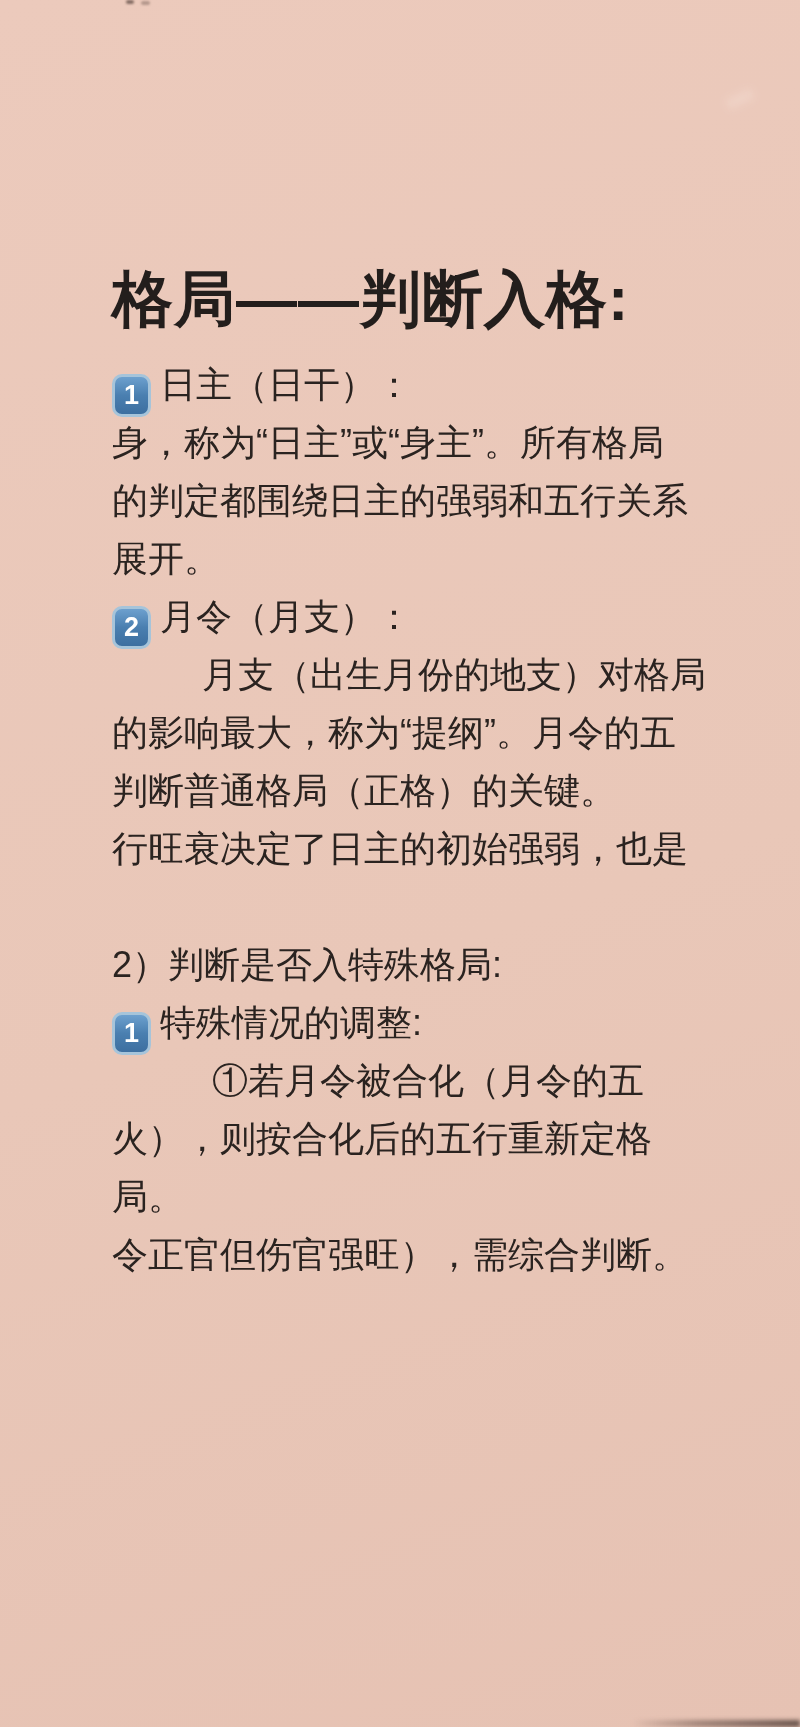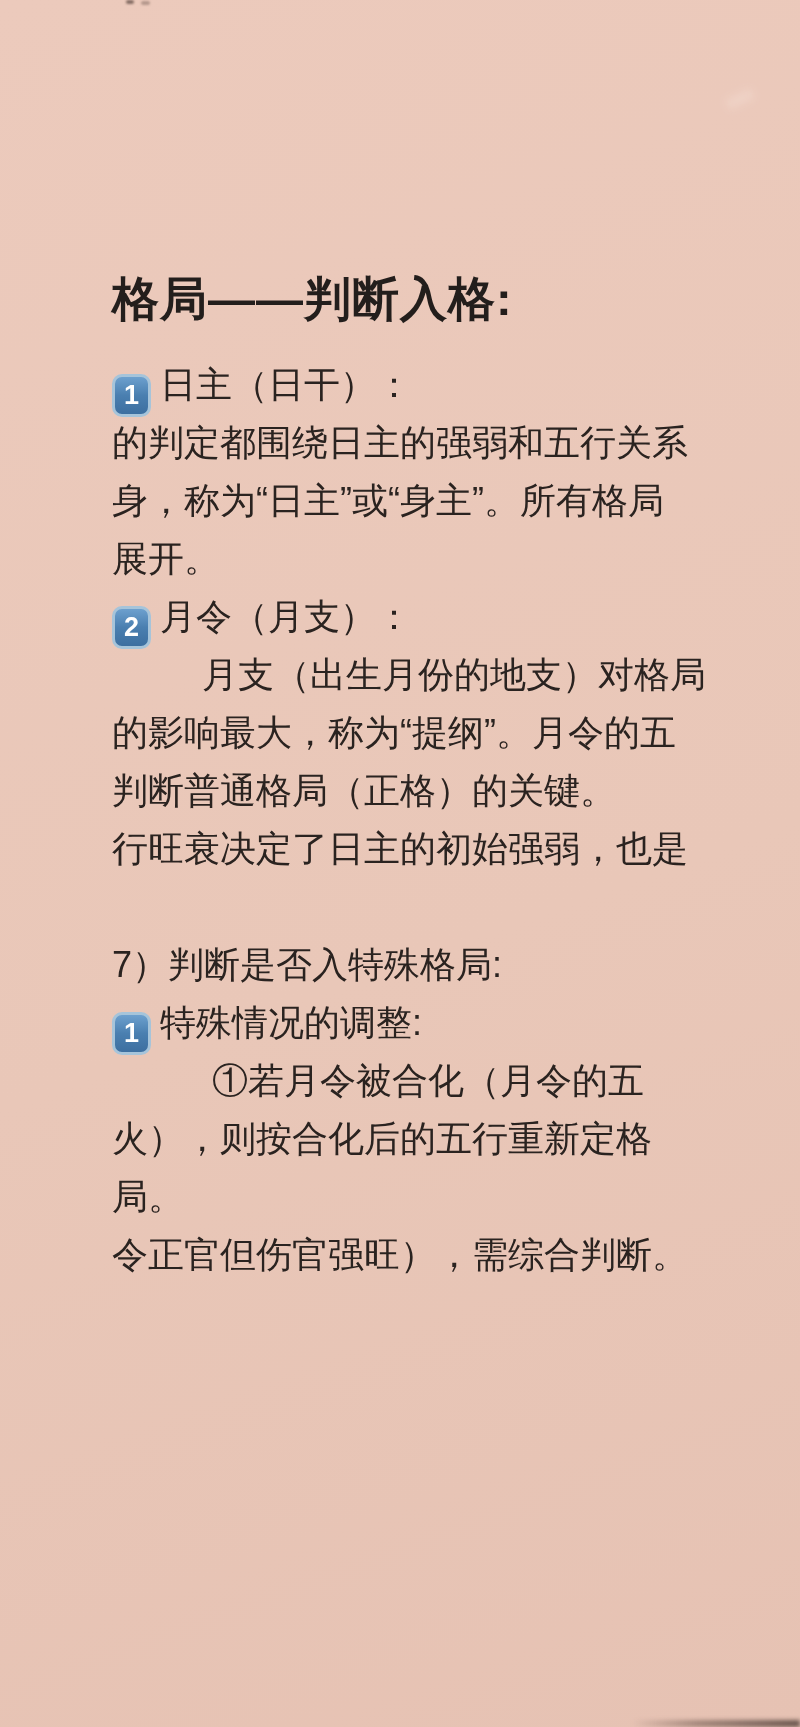--- a/index.html
+++ b/index.html
@@ -12,21 +12,21 @@
     position: relative;
     width: 800px; height: 1727px;
     background: linear-gradient(160deg, #eccabc 0%, #e9c7b8 55%, #e6c2b3 100%);
     color: #2a2320;
     overflow: hidden;
   }
   .title {
     position: absolute;
     left: 112px; top: 268px;
     margin: 0;
-    font-size: 47px;
+    font-size: 61px;
     font-weight: 900;
     letter-spacing: 1px;
     line-height: 62px;
     color: #231e1c;
     white-space: nowrap;
   }
   .content {
     position: absolute;
     left: 112px; top: 356px;
     width: 640px;
@@ -91,35 +91,35 @@
   <div class="streak"></div>
 
   <h1 class="title">格局——判断入格:</h1>
 
   <div class="content">
 
 
     <div class="line">
       <span class="badge">1</span><span>日主（日干）：</span>
     </div>
+    <div class="line">身，称为“日主”或“身主”。所有格局</div>
     <div class="line">的判定都围绕日主的强弱和五行关系</div>
-    <div class="line">身，称为“日主”或“身主”。所有格局</div>
     <div class="line">展开。</div>
 
     <div class="line">
       <span class="badge">2</span><span>月令（月支）：</span>
     </div>
     <div class="line ind-a">月支（出生月份的地支）对格局</div>
     <div class="line">的影响最大，称为“提纲”。月令的五</div>
     <div class="line">判断普通格局（正格）的关键。</div>
     <div class="line">行旺衰决定了日主的初始强弱，也是</div>
 
     <div class="spacer"></div>
 
-    <div class="line">7）判断是否入特殊格局:</div>
+    <div class="line">2）判断是否入特殊格局:</div>
 
     <div class="line">
       <span class="badge">1</span><span>特殊情况的调整:</span>
     </div>
     <div class="line ind-b">①若月令被合化（月令的五</div>
     <div class="line">火），则按合化后的五行重新定格</div>
     <div class="line">局。</div>
     <div class="line">令正官但伤官强旺），需综合判断。</div>
 
   </div>

